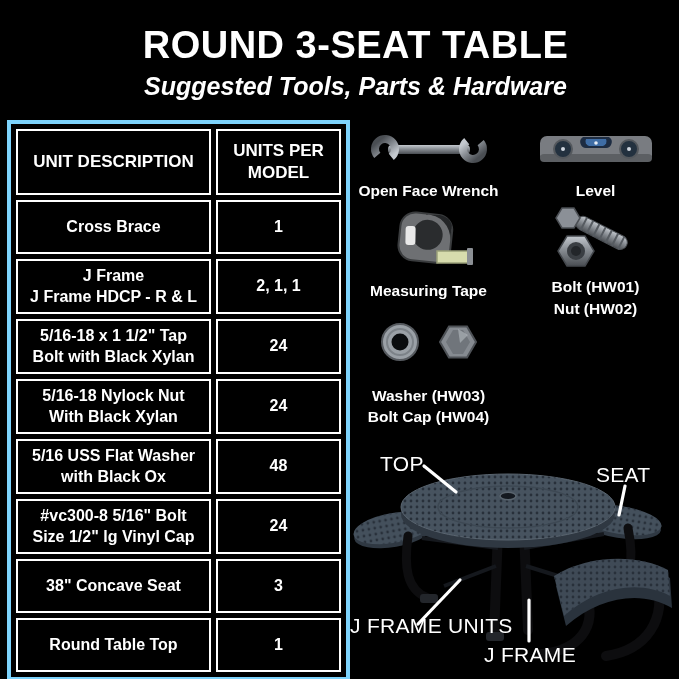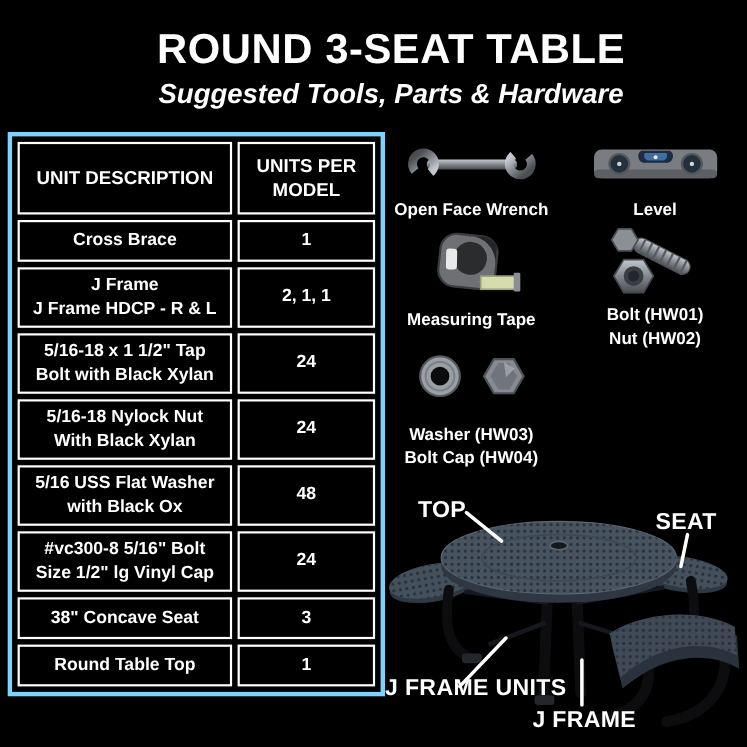--- a/index.html
+++ b/index.html
@@ -19,36 +19,36 @@
     border:4px solid #7dd3fc; table-layout:fixed;
   }
   table.parts th, table.parts td {
     border:2px solid #fff; text-align:center; vertical-align:middle;
     font-weight:800; color:#fff; white-space:pre-line; line-height:1.28;
     padding:0 4px;
   }
   table.parts th { font-size:17px; height:66px; }
   table.parts td { font-size:16px; }
   col.c-desc { width:195px; } col.c-units { width:125px; }
-  tr.r1 td { height:38px;margin-top:24px; } tr.r2 td { height:55px; }
+  tr.r1 td { height:54px;margin-top:24px; } tr.r2 td { height:55px; }
   
   .tools {
     position:absolute; left:345px; top:118px; width:334px;
     display:grid; grid-template-columns:1fr 1fr; grid-template-rows:86px 100px 126px;
   }
   .tool { display:flex; flex-direction:column; align-items:center; }
   .tool .ticon { flex:1; display:flex; align-items:center; justify-content:center; width:100%; }
   .tool .tlabel {
     font-size:15.5px; font-weight:800; text-align:center; white-space:pre-line;
     line-height:1.4; padding-bottom:2px;
   }
   
   .diagram { position:absolute; left:348px; top:444px; width:328px; height:232px; }
   .diagram svg.scene { position:absolute; left:0; top:0; }
-  .dlabel { position:absolute; font-size:21px; font-weight:700; letter-spacing:0.3px; white-space:nowrap; }
+  .dlabel { position:absolute; font-size:21px; font-weight:400; letter-spacing:0.3px; white-space:nowrap; }
   .dl-top { left:32px; top:8px; }
   .dl-seat { left:248px; top:19px; }
   .dl-jhdcp { left:2px; top:170px; }
   .dl-jframe { left:136px; top:199px; }
 </style>
 </head>
 <body>
 
 <div class="page">
 

